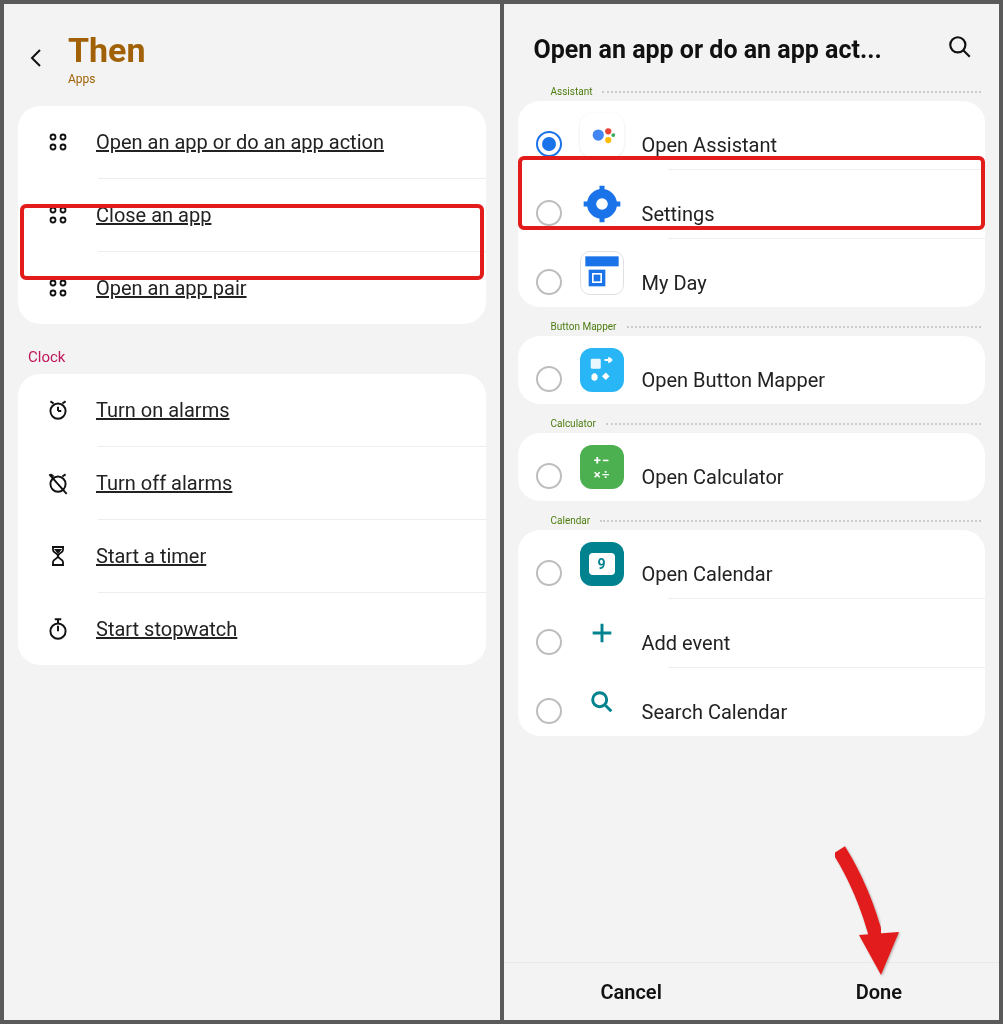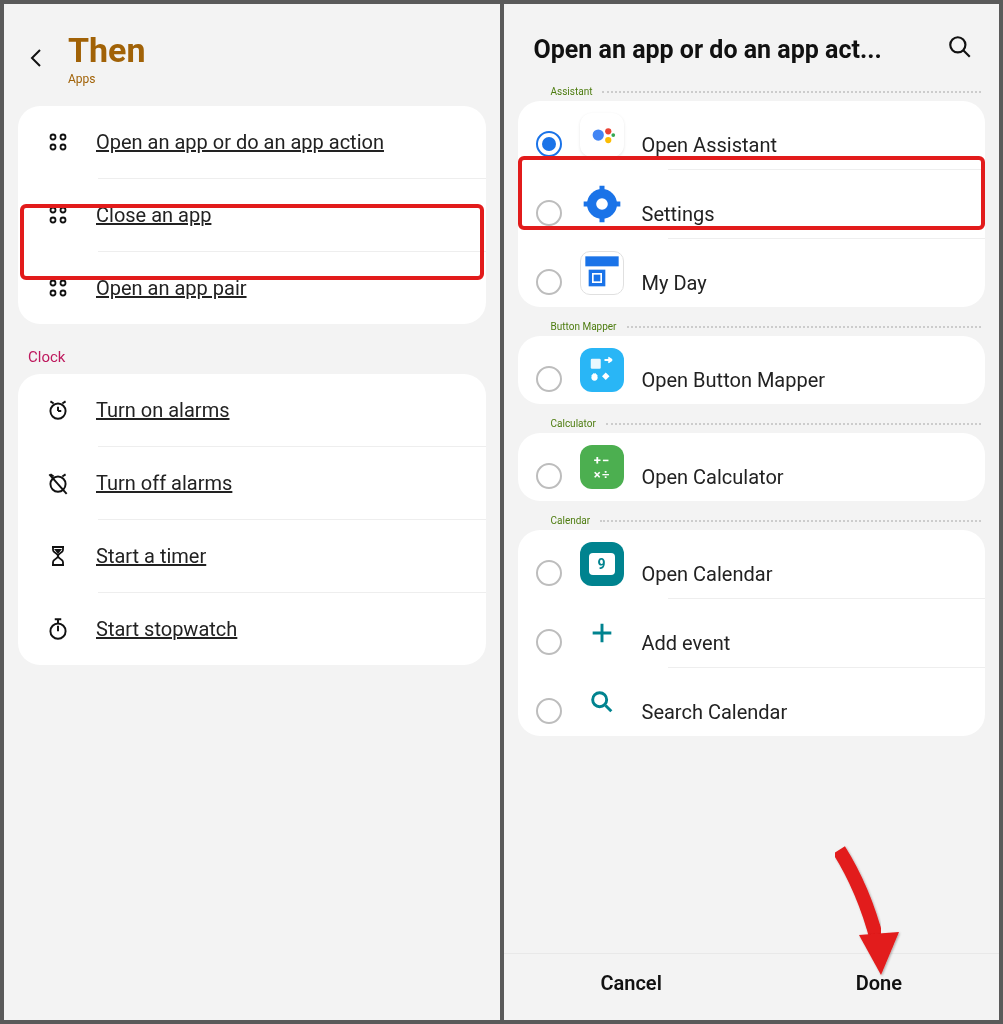--- a/index.html
+++ b/index.html
@@ -29,21 +29,21 @@
   .r-hdr .search-ic { width:30px; height:30px; }
   .grp-label { font-size:10px; color:#4d7c0f; padding: 4px 18px 2px 28px; display:flex; align-items:center;margin-left:19px; }
   .grp-label .dots { flex:1; border-top: 2px dotted #ccc; margin-left: 10px; height:0; }
   .opt-row { display:flex; align-items:flex-end; padding: 12px 4px 12px 12px; gap: 18px; cursor:pointer; }
   .opt-row .radio { width:26px; height:26px; border:2px solid #bdbdbd; border-radius:50%; flex-shrink:0; margin-left:6px; position:relative; }
   .opt-row .radio.sel { border-color:#1a73e8; }
   .opt-row .radio.sel::after { content:''; position:absolute; inset:4px; background:#1a73e8; border-radius:50%; }
   .opt-row .app-ic { width:44px; height:44px; border-radius:12px; flex-shrink:0; display:flex; align-items:center; justify-content:center; font-size:24px; }
   .opt-row .lbl { font-size: 20px; color:#222; }
   .r-body { flex:1; overflow:hidden; padding-bottom: 60px;}
-  .btnbar { position:absolute; bottom:9px; left:0; right:0; height:58px; display:flex; align-items:center; justify-content:space-around; background:#f3f3f3; border-top: 1px solid #e8e8e8;}
+  .btnbar { position:absolute; bottom:0; left:0; right:0; height:58px; display:flex; align-items:center; justify-content:space-around; background:#f3f3f3; border-top: 1px solid #e8e8e8;}
   .btnbar .btn { font-size:20px; font-weight:600; color:#111; padding:12px 30px; cursor:pointer;}
 
   
   .arrow { position:absolute; right: 90px; bottom: 36px; pointer-events:none; }
 
   
   .ic-assistant { background:#fff; border-radius:50%; box-shadow: 0 1px 3px rgba(0,0,0,0.1);}
   .ic-settings-bg { background:#fff;}
   .ic-myday-bg { background:#fff; border: 1px solid #e0e0e0;}
   .ic-bm-bg { background:#29b6f6; border-radius:12px;}

